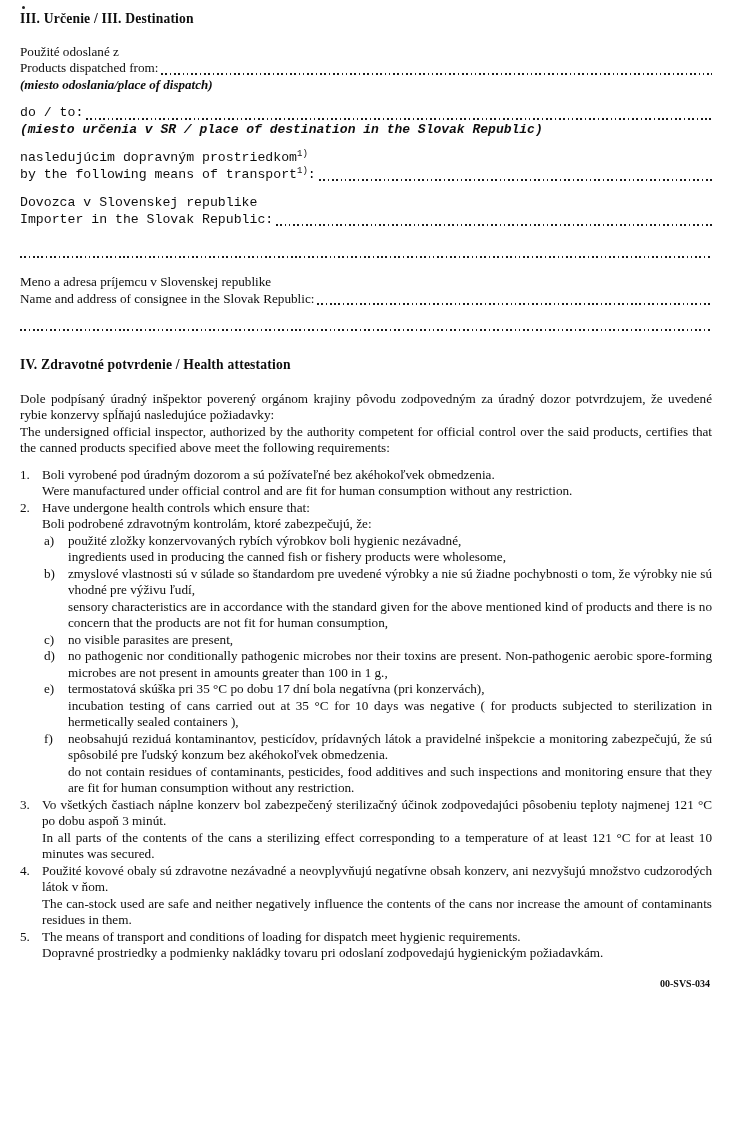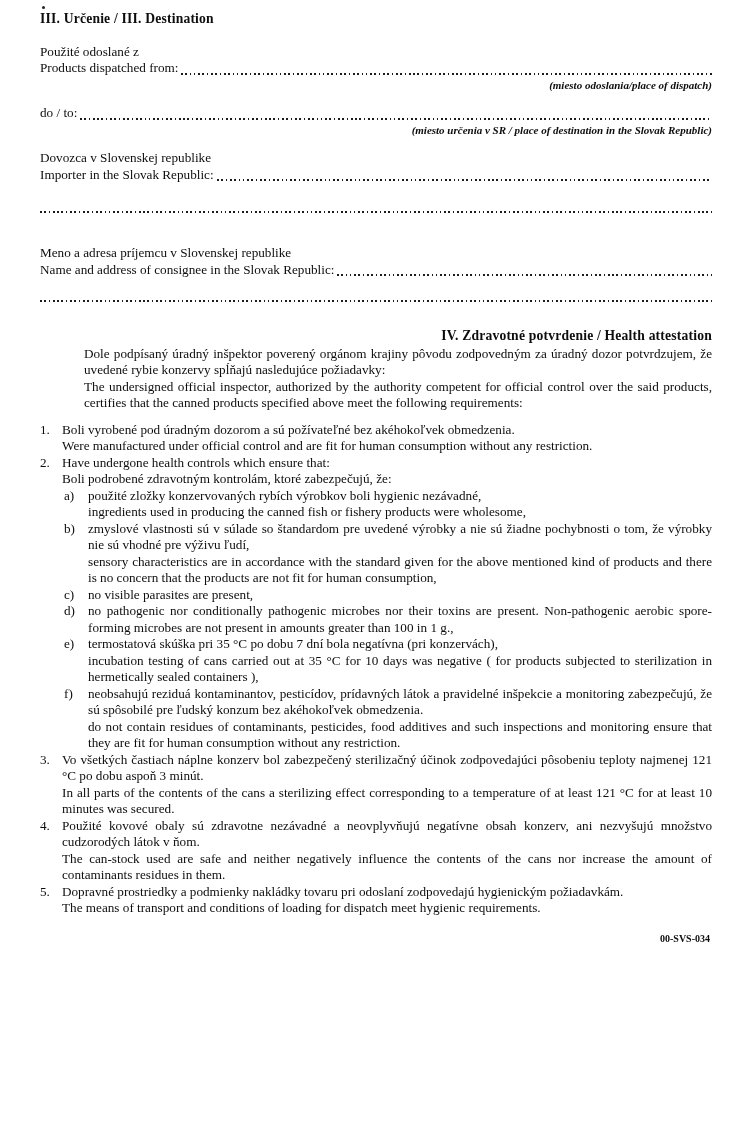--- a/index.html
+++ b/index.html
@@ -11,69 +11,69 @@
     width: 750px;
     height: 1144px;
     overflow: hidden;
     font-family: "Liberation Serif", "DejaVu Serif", serif;
     color: #0d0d0d;
     font-size: 13.2px;
     line-height: 16.5px;
     position: relative;
   }
   .doc {
-    padding: 6px 38px 0 40px;
+    padding: 6px 38px 0 20px;
   }
   .artifact {
     width: 3px; height: 3px;
     background: #222;
     border-radius: 50%;
     margin: 0 0 2px 2px;
   }
   .heading {
     font-weight: bold;
     font-size: 13.6px;
     letter-spacing: 0.2px;
   }
   .h3 { margin-bottom: 16px; }
-  .h4 { margin-top: 21px; margin-bottom: 1px; text-align: right; }
+  .h4 { margin-top: 21px; margin-bottom: 17px; }
 
   .fieldline {
     display: flex;
     align-items: flex-end;
   }
   .dots {
     flex: 1 1 auto;
     height: 2px;
     align-self: flex-end;
     margin: 0 0 2px 3px;
     background-image: repeating-linear-gradient(to right, #1c1c1c 0, #1c1c1c 1.6px, transparent 1.6px, transparent 4.3px);
   }
   .dots-full {
     height: 2px;
     background-image: repeating-linear-gradient(to right, #1c1c1c 0, #1c1c1c 1.6px, transparent 1.6px, transparent 4.3px);
   }
   .caption {
-    text-align: right;
+    text-align: left;
     font-weight: bold;
     font-style: italic;
-    font-size: 11px;
-  }
-  .gap-sm { margin-top: 12px; }
+    font-size: 13px;
+  }
+  .gap-sm { margin-top: 12px; font-family: Liberation Mono, monospace; }
   .gap-lg { margin-top: 26px; }
 
   sup.fnote {
     font-size: 9px;
     line-height: 0;
     vertical-align: super;
   }
 
   .just { text-align: justify; }
 
-  .intro { margin-top: 0; margin-left: 44px; }
+  .intro { margin-top: 0; }
 
   .list { margin-top: 10px; }
   .li {
     display: flex;
     align-items: flex-start;
   }
   .num {
     flex: 0 0 22px;
   }
   .li-body {
@@ -119,32 +119,41 @@
   </div>
 
   <div class="gap-sm">
     <div class="fieldline">
       <span>do / to:</span>
       <span class="dots"></span>
     </div>
     <div class="caption">(miesto určenia v SR / place of destination in the Slovak Republic)</div>
   </div>
 
+  <div class="gap-sm">
+    <div>
+      <span>nasledujúcim dopravným prostriedkom</span><sup class="fnote">1)</sup>
+    </div>
+    <div class="fieldline">
+      <span><span>by the following means of transport</span><sup class="fnote">1)</sup><span>:</span></span>
+      <span class="dots"></span>
+    </div>
+  </div>
 
   <div class="gap-sm">
     <div>Dovozca v Slovenskej republike</div>
     <div class="fieldline">
       <span>Importer in the Slovak Republic:</span>
       <span class="dots"></span>
     </div>
   </div>
 
   <div class="dots-full gap-lg" style="margin-top:28px;"></div>
 
-  <div style="margin-top:32px;">
+  <div style="margin-top:16px;">
     <div>Meno a adresa príjemcu v Slovenskej republike</div>
     <div class="fieldline">
       <span>Name and address of consignee in the Slovak Republic:</span>
       <span class="dots"></span>
     </div>
   </div>
 
   <div class="dots-full" style="margin-top:22px;"></div>
 
   <div class="heading h4" style="margin-top:26px;">IV. Zdravotné potvrdenie / Health attestation</div>
@@ -196,21 +205,21 @@
         <div class="sub-item">
           <span class="letter">d)</span>
           <div class="sub-body">
             <div class="just">no pathogenic nor conditionally pathogenic microbes nor their toxins are present.  Non-pathogenic aerobic spore-forming microbes are not present in amounts greater than 100 in 1 g.,</div>
           </div>
         </div>
 
         <div class="sub-item">
           <span class="letter">e)</span>
           <div class="sub-body">
-            <div class="just">termostatová skúška pri 35 °C po dobu 7 dní bola negatívna (pri konzervách),</div>
+            <div class="just">termostatová skúška pri 35 °C po dobu 17 dní bola negatívna (pri konzervách),</div>
             <div class="just">incubation testing of cans carried out at 35 °C for 10 days was negative ( for products subjected to sterilization in hermetically sealed containers ),</div>
           </div>
         </div>
 
         <div class="sub-item">
           <span class="letter">f)</span>
           <div class="sub-body">
             <div class="just">neobsahujú reziduá kontaminantov, pesticídov, prídavných látok a pravidelné inšpekcie a monitoring zabezpečujú, že sú spôsobilé pre ľudský konzum bez akéhokoľvek obmedzenia.</div>
             <div class="just">do not contain residues of contaminants, pesticides, food additives and such inspections and monitoring ensure that they are fit for human consumption without any restriction.</div>
           </div>
@@ -231,22 +240,22 @@
       <span class="num">4.</span>
       <div class="li-body">
         <div class="just">Použité kovové obaly sú zdravotne nezávadné a neovplyvňujú negatívne obsah konzerv, ani nezvyšujú množstvo cudzorodých látok v ňom.</div>
         <div class="just">The can-stock used are safe and neither negatively influence the contents of the cans nor increase the amount of contaminants residues in them.</div>
       </div>
     </div>
 
     <div class="li">
       <span class="num">5.</span>
       <div class="li-body">
+        <div class="just">The means of transport and conditions of loading for dispatch meet hygienic requirements.</div>
         <div class="just">Dopravné prostriedky a podmienky nakládky tovaru pri odoslaní zodpovedajú hygienickým požiadavkám.</div>
-        <div class="just">The means of transport and conditions of loading for dispatch meet hygienic requirements.</div>
       </div>
     </div>
 
   </div>
 
   <div class="footer-code">00-SVS-034</div>
 
 </div>
 
 </body></html>

